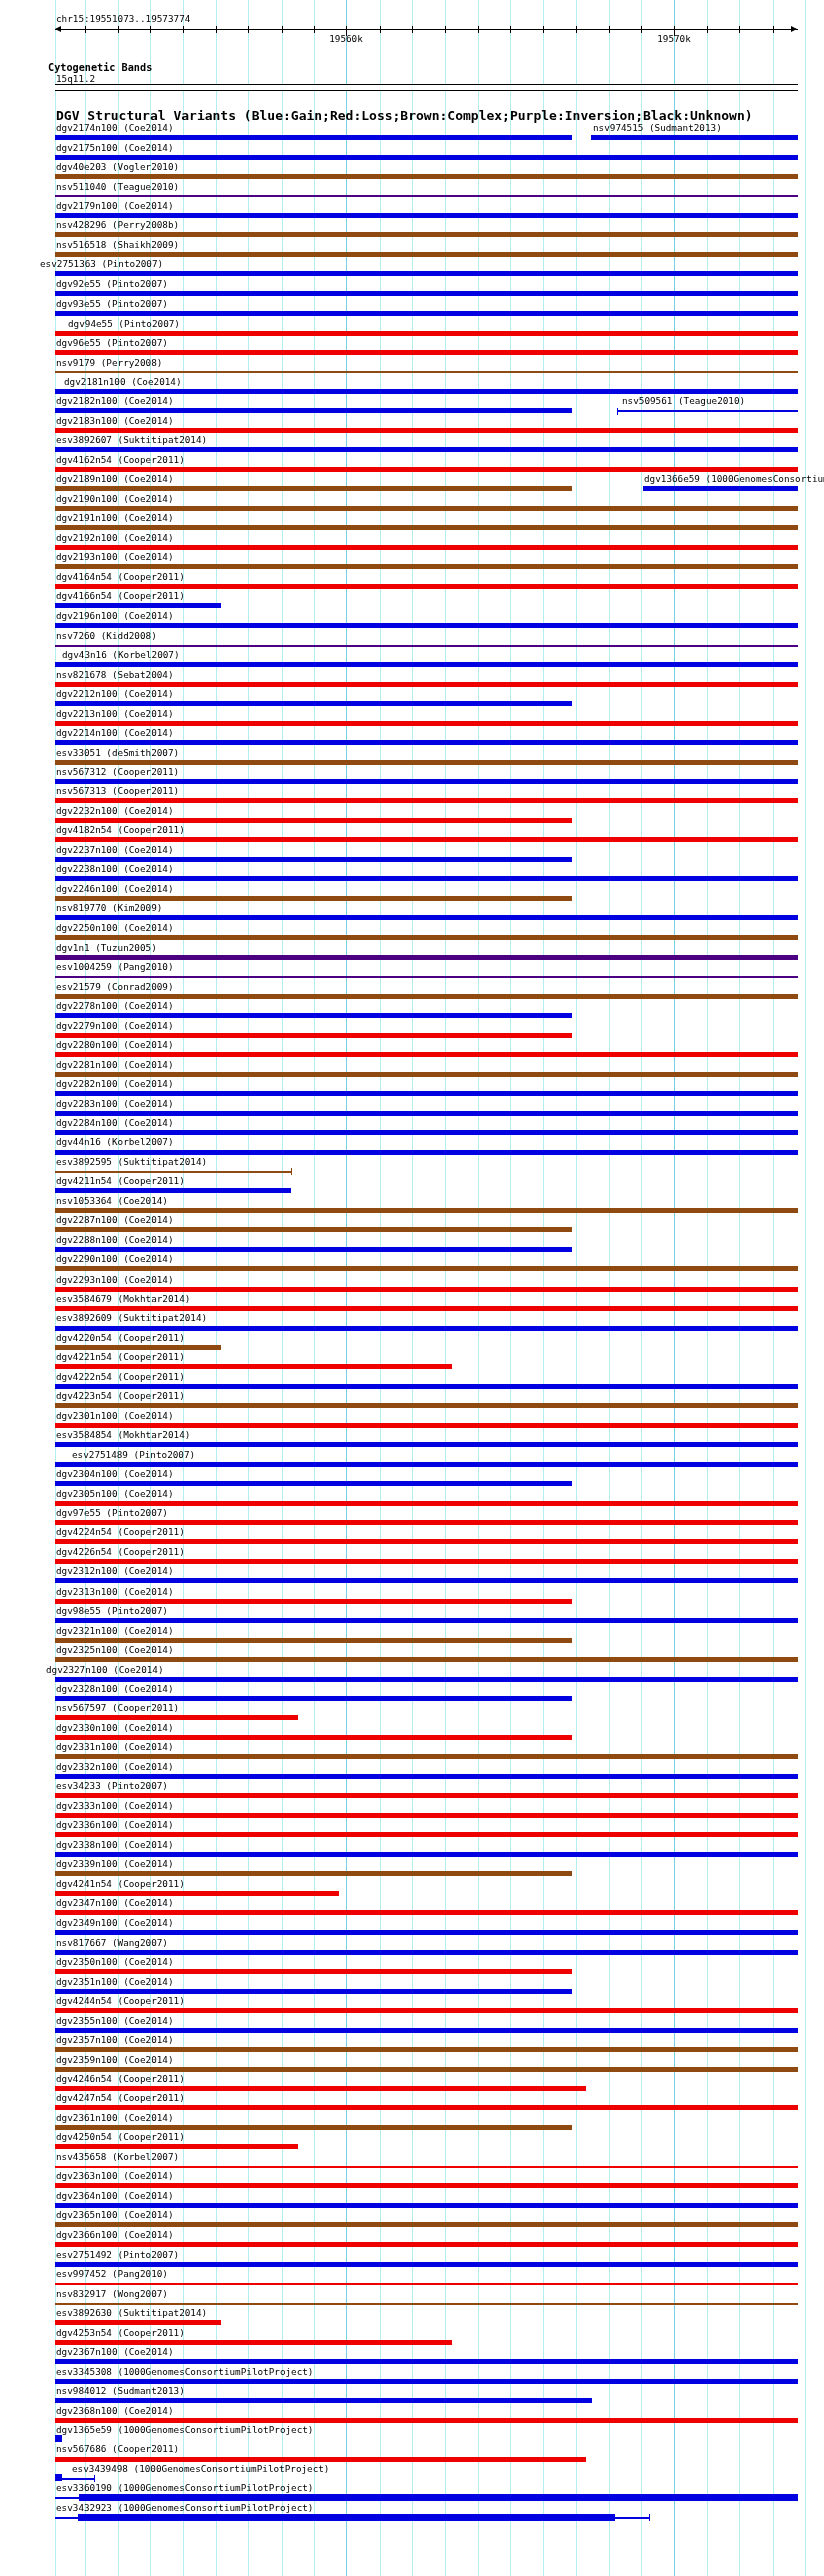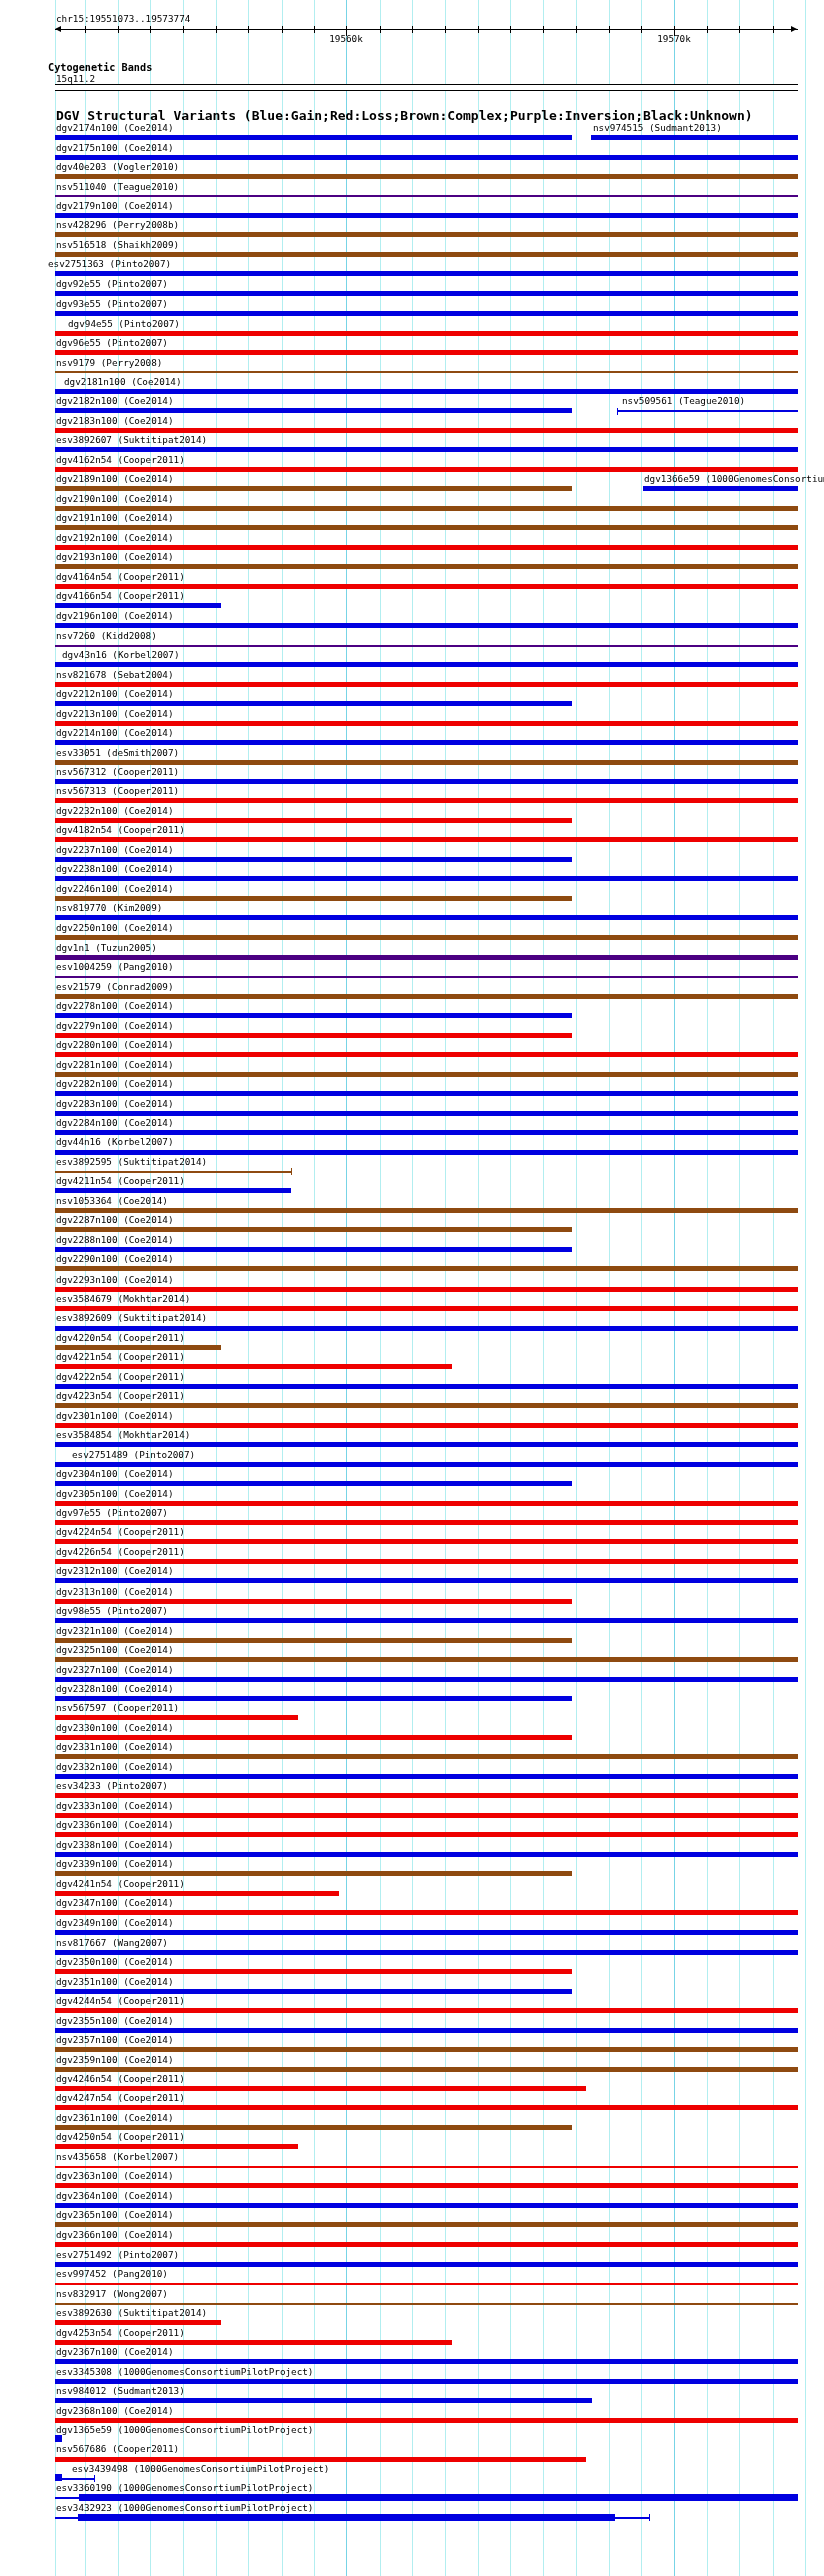--- a/index.html
+++ b/index.html
@@ -113,21 +113,21 @@
       </div>
       <div>
         <div class="row-label" style="left:56px;top:220px">nsv428296 (Perry2008b)</div>
         <div class="seg" style="left:55px;top:232px;width:743px;height:4.6px;background:#8e4a10"></div>
       </div>
       <div>
         <div class="row-label" style="left:56px;top:240px">nsv516518 (Shaikh2009)</div>
         <div class="seg" style="left:55px;top:252px;width:743px;height:4.6px;background:#8e4a10"></div>
       </div>
       <div>
-        <div class="row-label" style="left:48px;top:259px">esv2751363 (Pinto2007)</div>
+        <div class="row-label" style="left:40px;top:259px">esv2751363 (Pinto2007)</div>
         <div class="seg" style="left:55px;top:271px;width:743px;height:4.6px;background:#0000e0"></div>
       </div>
       <div>
         <div class="row-label" style="left:56px;top:279px">dgv92e55 (Pinto2007)</div>
         <div class="seg" style="left:55px;top:291px;width:743px;height:4.6px;background:#0000e0"></div>
       </div>
       <div>
         <div class="row-label" style="left:56px;top:299px">dgv93e55 (Pinto2007)</div>
         <div class="seg" style="left:55px;top:311px;width:743px;height:4.6px;background:#0000e0"></div>
       </div>
@@ -407,21 +407,21 @@
       </div>
       <div>
         <div class="row-label" style="left:56px;top:1626px">dgv2321n100 (Coe2014)</div>
         <div class="seg" style="left:55px;top:1638px;width:517px;height:4.6px;background:#8e4a10"></div>
       </div>
       <div>
         <div class="row-label" style="left:56px;top:1645px">dgv2325n100 (Coe2014)</div>
         <div class="seg" style="left:55px;top:1657px;width:743px;height:4.6px;background:#8e4a10"></div>
       </div>
       <div>
-        <div class="row-label" style="left:56px;top:1665px">dgv2327n100 (Coe2014)</div>
+        <div class="row-label" style="left:46px;top:1665px">dgv2327n100 (Coe2014)</div>
         <div class="seg" style="left:55px;top:1677px;width:743px;height:4.6px;background:#0000e0"></div>
       </div>
       <div>
         <div class="row-label" style="left:56px;top:1684px">dgv2328n100 (Coe2014)</div>
         <div class="seg" style="left:55px;top:1696px;width:517px;height:4.6px;background:#0000e0"></div>
       </div>
       <div>
         <div class="row-label" style="left:56px;top:1703px">nsv567597 (Cooper2011)</div>
         <div class="seg" style="left:55px;top:1715px;width:243px;height:4.6px;background:#ee0000"></div>
       </div>

